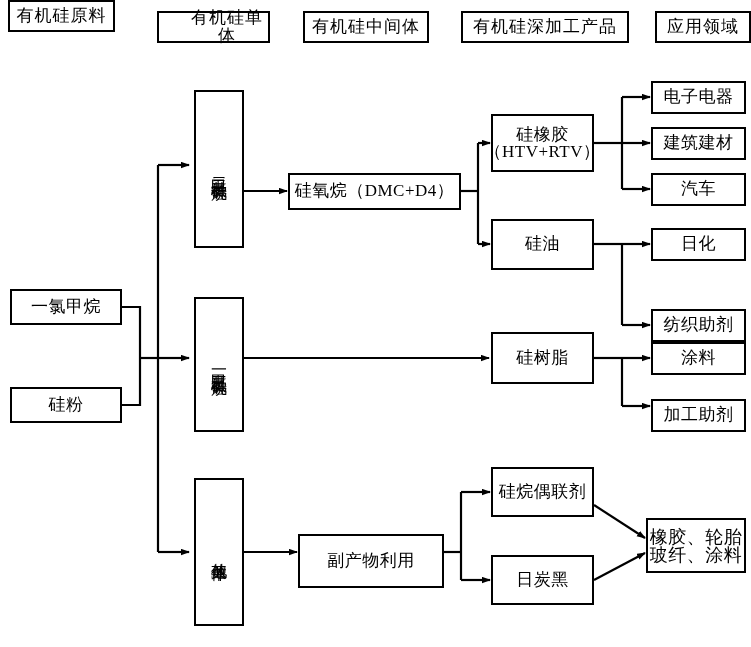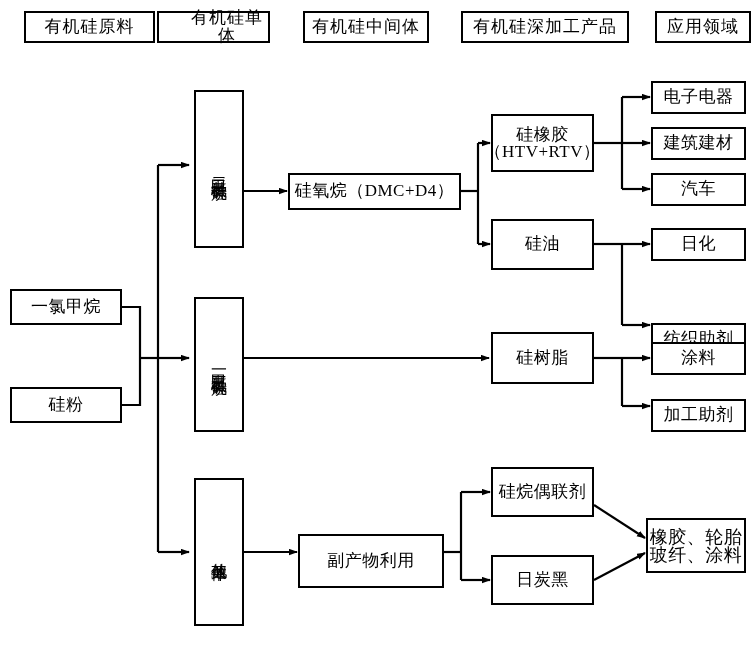--- a/index.html
+++ b/index.html
@@ -113,21 +113,21 @@
       <path d="M622,358 L622,406"></path>
       <path d="M622,358 L650,358" marker-end="url(#arw)"></path>
       <path d="M622,406 L650,406" marker-end="url(#arw)"></path>
 
       <path d="M594,505 L645,538" marker-end="url(#arw)"></path>
 
       <path d="M594,580 L645,553" marker-end="url(#arw)"></path>
     </g>
   </svg>
 
-  <div class="node header" style="left:8px;  top:11px; width:131px; height:32px;margin-left:16px;">
+  <div class="node header" style="left:8px;  top:0; width:107px; height:32px;">
     <span class="txt">有机硅原料</span>
   </div>
   <div class="node header" style="left:157px; top:11px; width:113px; height:32px;padding-left:27px;">
     <span class="txt">有机硅单体</span>
   </div>
   <div class="node header" style="left:303px; top:11px; width:126px; height:32px;">
     <span class="txt">有机硅中间体</span>
   </div>
   <div class="node header" style="left:461px; top:11px; width:168px; height:32px;">
     <span class="txt">有机硅深加工产品</span>
@@ -182,21 +182,21 @@
   </div>
   <div class="node f17" style="left:651px; top:127px; width:95px; height:33px;">
     <span class="txt">建筑建材</span>
   </div>
   <div class="node f17" style="left:651px; top:173px; width:95px; height:33px;">
     <span class="txt">汽车</span>
   </div>
   <div class="node f17" style="left:651px; top:228px; width:95px; height:33px;">
     <span class="txt">日化</span>
   </div>
-  <div class="node f17" style="left:651px; top:323px; width:95px; height:33px;">
+  <div class="node f17" style="left:651px; top:309px; width:95px; height:33px;">
     <span class="txt">纺织助剂</span>
   </div>
   <div class="node f17" style="left:651px; top:342px; width:95px; height:33px;">
     <span class="txt">涂料</span>
   </div>
   <div class="node f17" style="left:651px; top:390px; width:95px; height:33px;margin-top:9px;">
     <span class="txt">加工助剂</span>
   </div>
   <div class="node f18 tight" style="left:646px; top:518px; width:100px; height:55px;">
     <span class="txt">橡胶、轮胎

